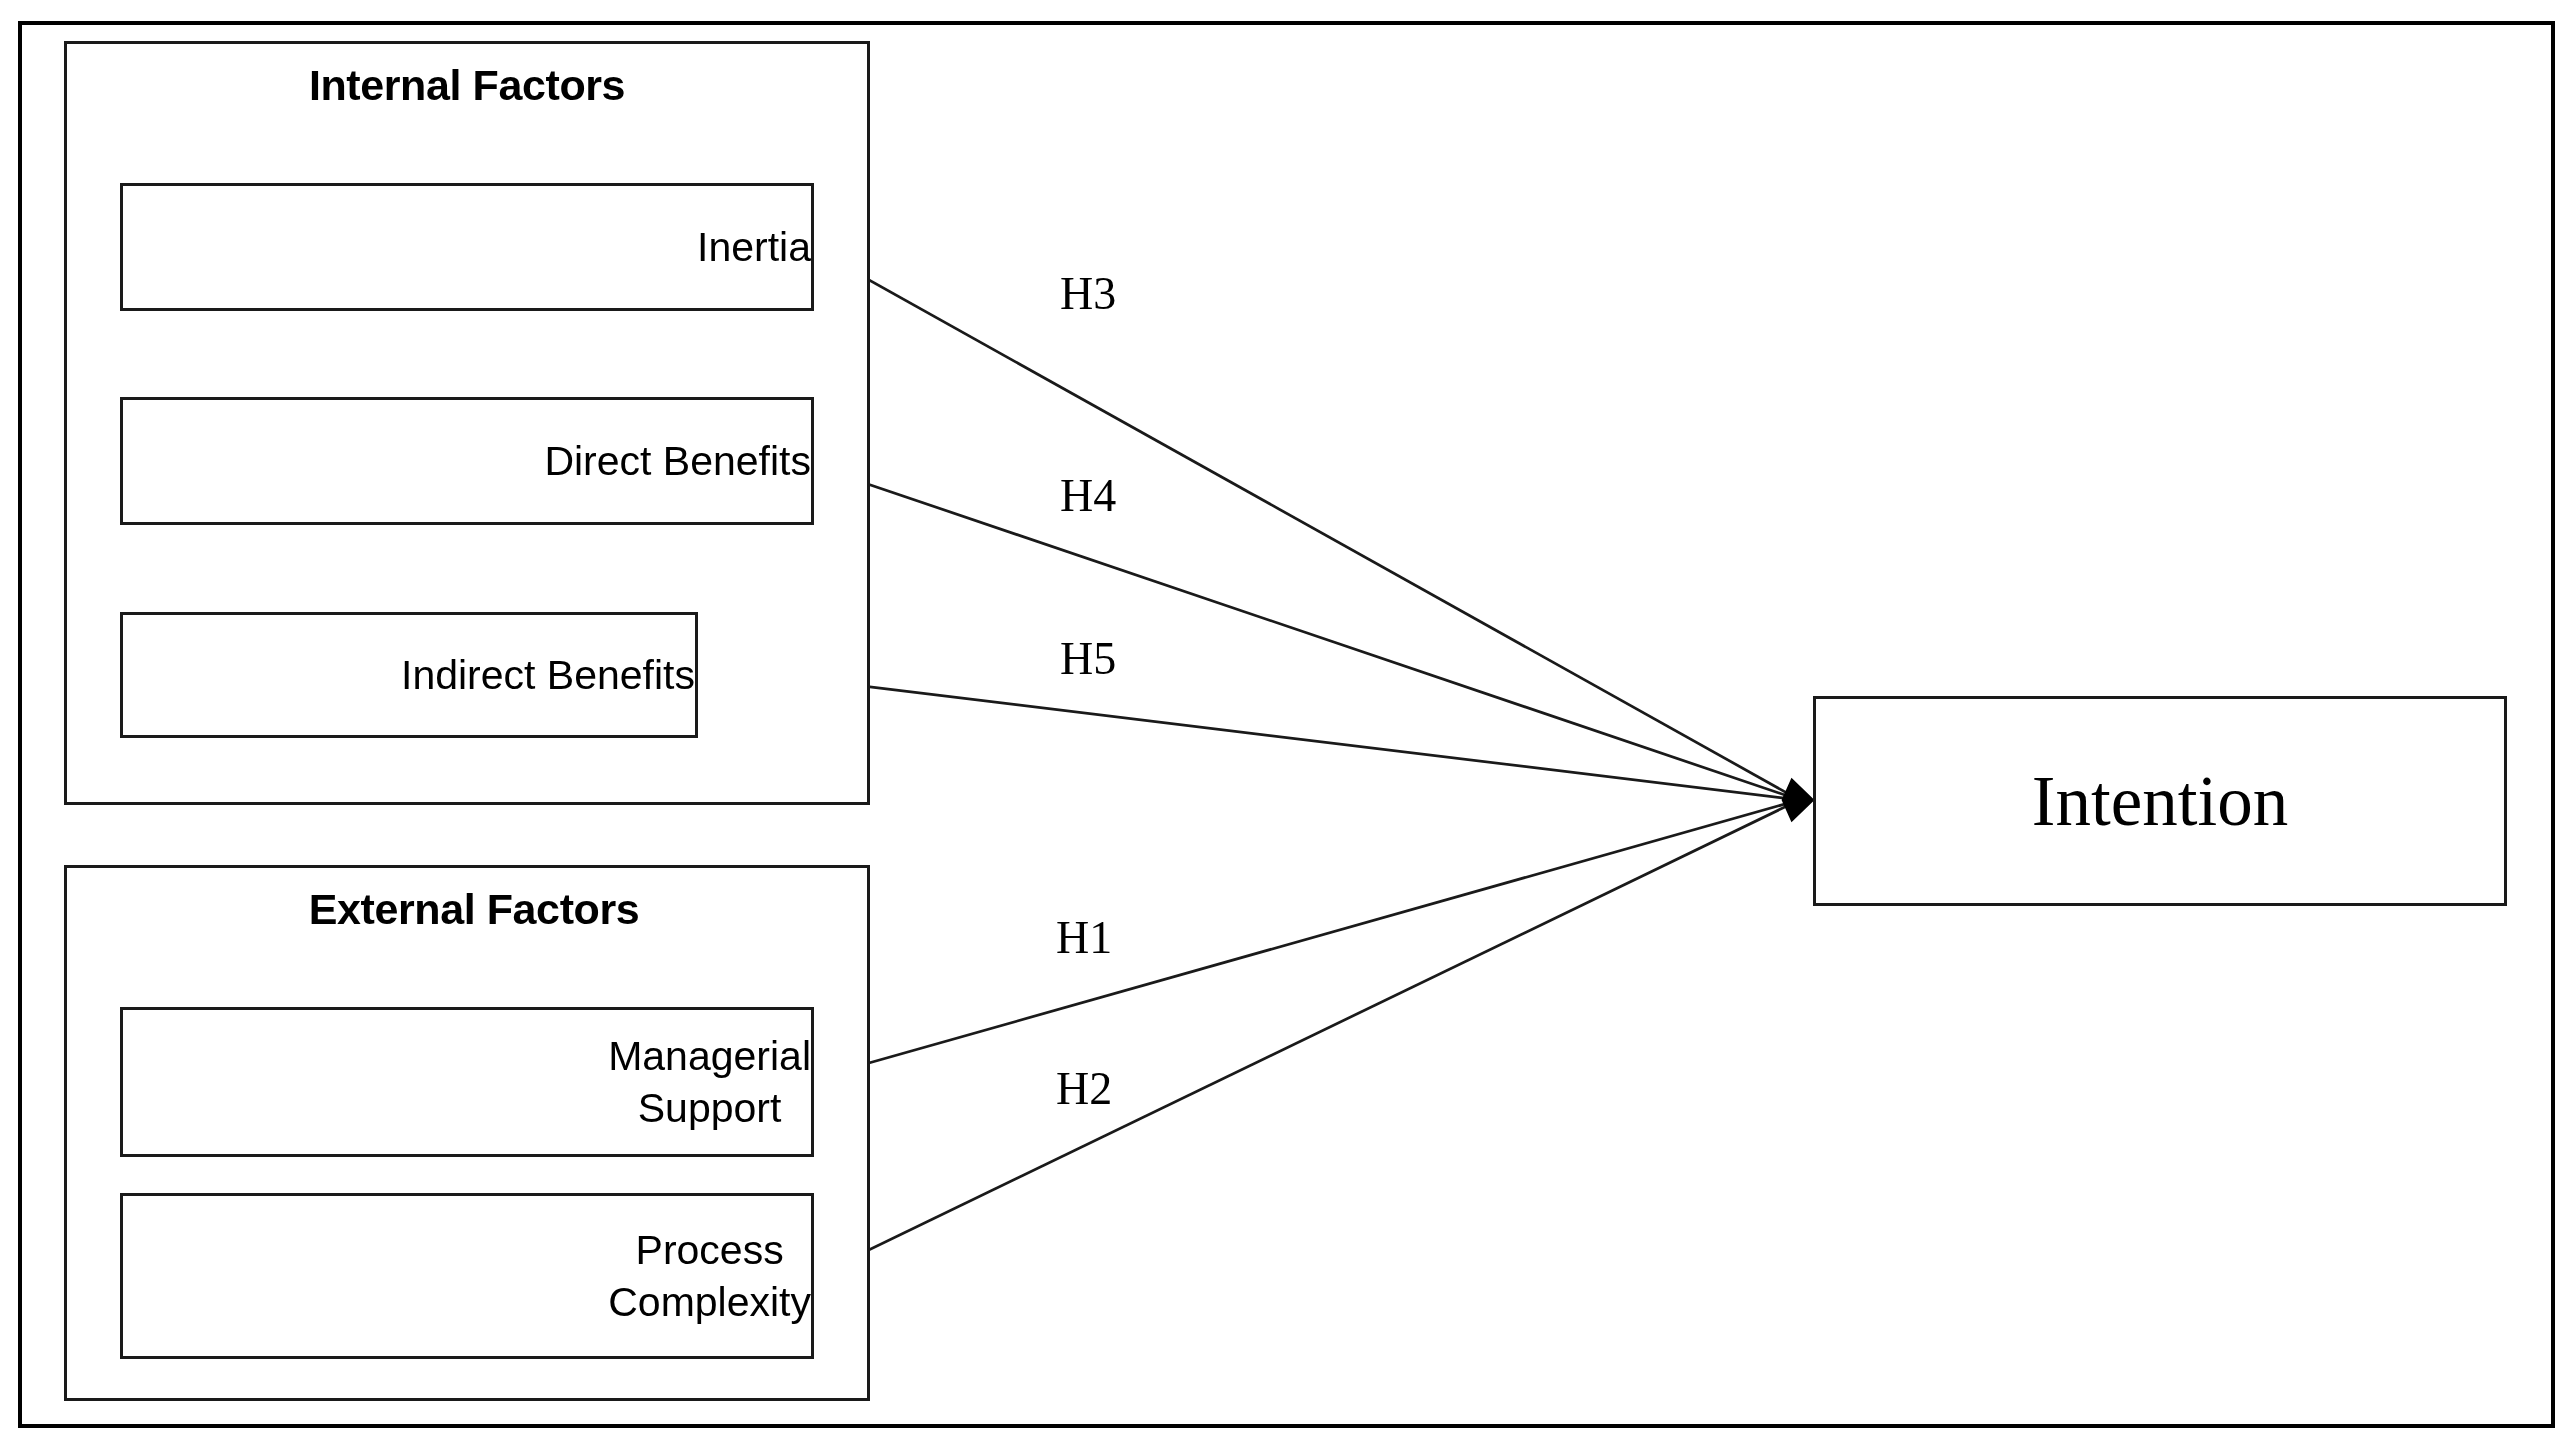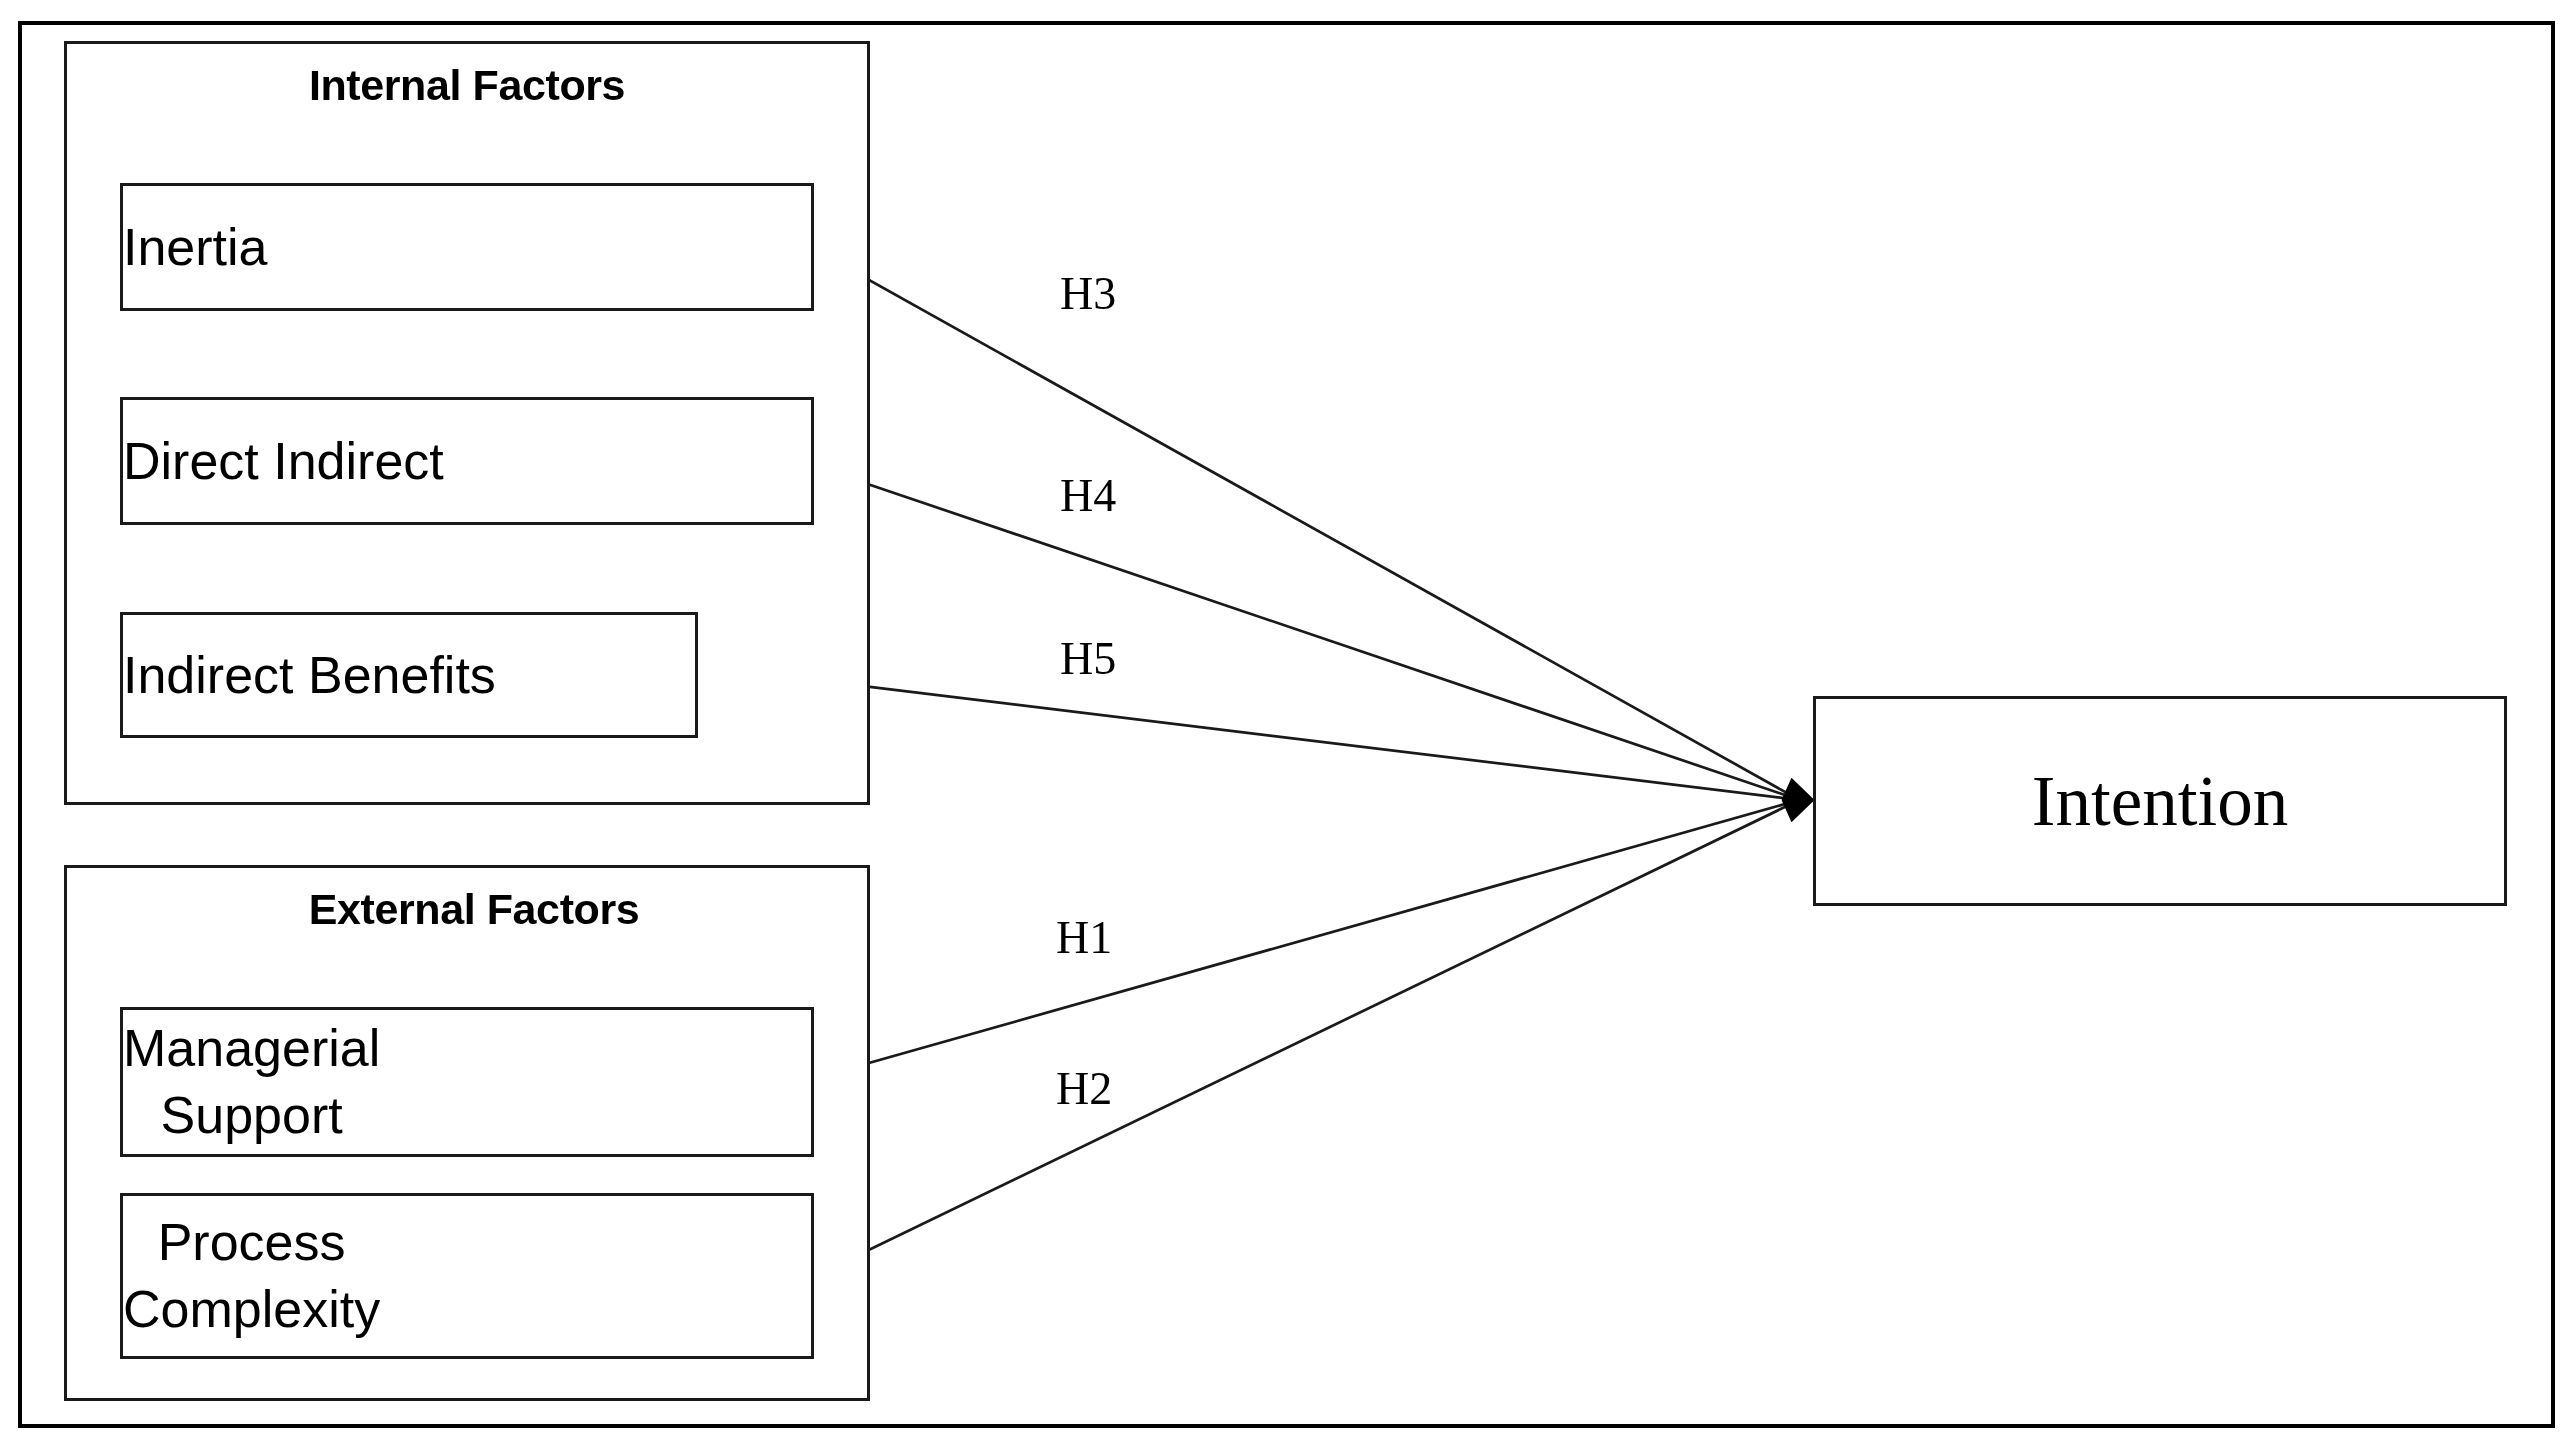--- a/index.html
+++ b/index.html
@@ -51,23 +51,23 @@
   #external-title { top: 17px; margin-left: 7px; }
 
   
   .concept-box {
     position: absolute;
     border: 3.1px solid #1a1a1a;
     box-sizing: border-box;
     background: #ffffff;
     display: flex;
     align-items: center;
-    justify-content: flex-start;
+    justify-content: flex-end;
     text-align: center;
-    font-size: 52px;
+    font-size: 41px;
     color: #000000;
     line-height: 1.28;
     font-family: "Liberation Sans", sans-serif;
   }
   #box-inertia            { left: 120px; top: 183px;  width: 694px; height: 128px; }
   #box-direct-benefits    { left: 120px; top: 397px;  width: 694px; height: 128px; }
   #box-indirect-benefits  { left: 120px; top: 612px;  width: 578px; height: 126px; }
   #box-managerial-support { left: 120px; top: 1007px; width: 694px; height: 150px; }
   #box-process-complexity { left: 120px; top: 1193px; width: 694px; height: 166px; }
 
@@ -134,21 +134,21 @@
 
   <div class="group-box" id="internal-group">
     <div class="group-title" id="internal-title">Internal Factors</div>
   </div>
 
   <div class="concept-box" id="box-inertia">
     <span>Inertia</span>
   </div>
 
   <div class="concept-box" id="box-direct-benefits">
-    <span>Direct Indirect</span>
+    <span>Direct Benefits</span>
   </div>
 
   <div class="concept-box" id="box-indirect-benefits">
     <span>Indirect Benefits</span>
   </div>
 
   <div class="group-box" id="external-group">
     <div class="group-title" id="external-title">External Factors</div>
   </div>
 

